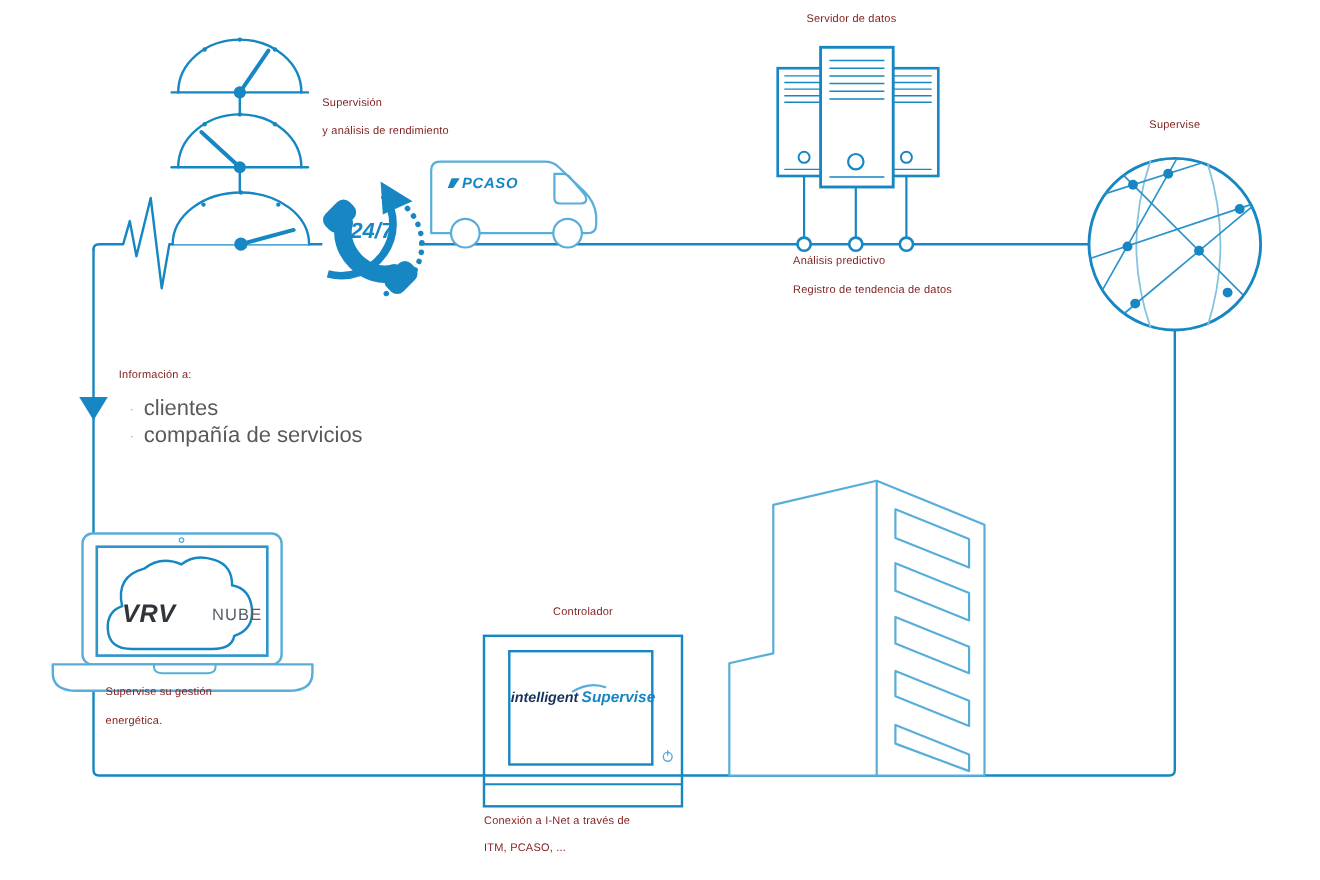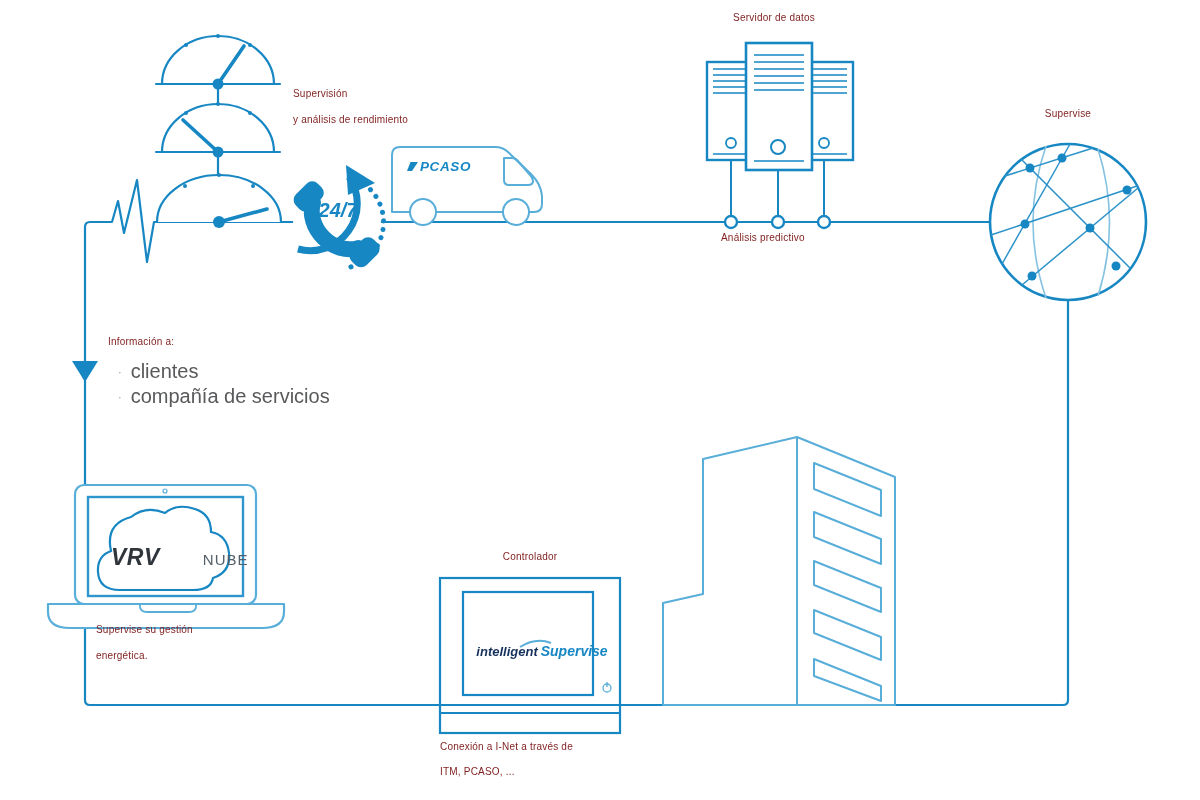--- a/index.html
+++ b/index.html
@@ -8,22 +8,22 @@
   .stage svg.canvas{position:absolute;left:0;top:0;z-index:1;}
   .lbl{position:absolute;z-index:2;color:#7f1d1d;font-size:10px;letter-spacing:.2px;
        white-space:nowrap;line-height:1.2;}
   .lbl.center{text-align:center;}
   .badge247{position:absolute;z-index:2;left:310px;top:199px;width:56px;text-align:center;
        color:#1787c3;font-size:20px;font-weight:bold;font-style:italic;}
   .daikin-logo{position:absolute;z-index:2;left:406px;top:159px;display:flex;align-items:center;gap:2px;}
   .daikin-logo .txt{color:#1787c3;font-size:13.5px;font-weight:bold;font-style:italic;letter-spacing:.6px;}
   .vrv-logo{position:absolute;z-index:2;left:111px;top:544px;display:flex;align-items:center;gap:24px;}
   .vrv-logo .vrv{color:#2f353a;font-size:23px;font-weight:bold;font-style:italic;letter-spacing:.5px;}
-  .vrv-logo .nube{color:#535e66;font-size:15px;letter-spacing:1px;margin-left:19px;padding-top:3px;}
-  .ic-logo{position:absolute;z-index:2;left:466px;top:643px;width:152px;display:flex;
+  .vrv-logo .nube{color:#535e66;font-size:15px;letter-spacing:1px;margin-left:9px;padding-top:3px;}
+  .ic-logo{position:absolute;z-index:2;left:466px;top:625px;width:128px;display:flex;
        justify-content:center;align-items:baseline;gap:3px;}
   .ic-logo .p1{color:#16325c;font-size:13px;font-weight:bold;font-style:italic;}
   .ic-logo .p2{color:#1787c3;font-size:14px;font-weight:bold;font-style:italic;}
   .ic-logo svg{position:absolute;left:52px;top:-6px;}
   .info-item{position:absolute;z-index:2;display:flex;align-items:center;gap:9px;}
   .info-item .dot{color:#9a9a9a;font-size:11px;}
   .info-item .it{color:#58595b;font-size:20px;}
 </style>
 </head>
 <body>
@@ -183,20 +183,21 @@
 
   <div class="daikin-logo">
     <svg width="12" height="12">
       <polygon points="1,10 4.5,1 12,1 6,10" fill="#1787c3"></polygon>
     </svg>
     <span class="txt">PCASO</span>
   </div>
 
   <div class="lbl center" style="left:699px;top:12px;width:150px">Servidor de datos</div>
   <div class="lbl" style="left:721px;top:232px">Análisis predictivo</div>
+  <div class="lbl" style="left:721px;top:258px">Registro de tendencia de datos</div>
 
   <div class="lbl center" style="left:1018px;top:108px;width:100px">Supervise</div>
 
   <div class="lbl" style="left:108px;top:336px">Información a:</div>
   <div class="info-item" style="left:118px;top:360px">
     <span class="dot">·</span>
     <span class="it">clientes</span>
   </div>
   <div class="info-item" style="left:118px;top:385px">
     <span class="dot">·</span>

